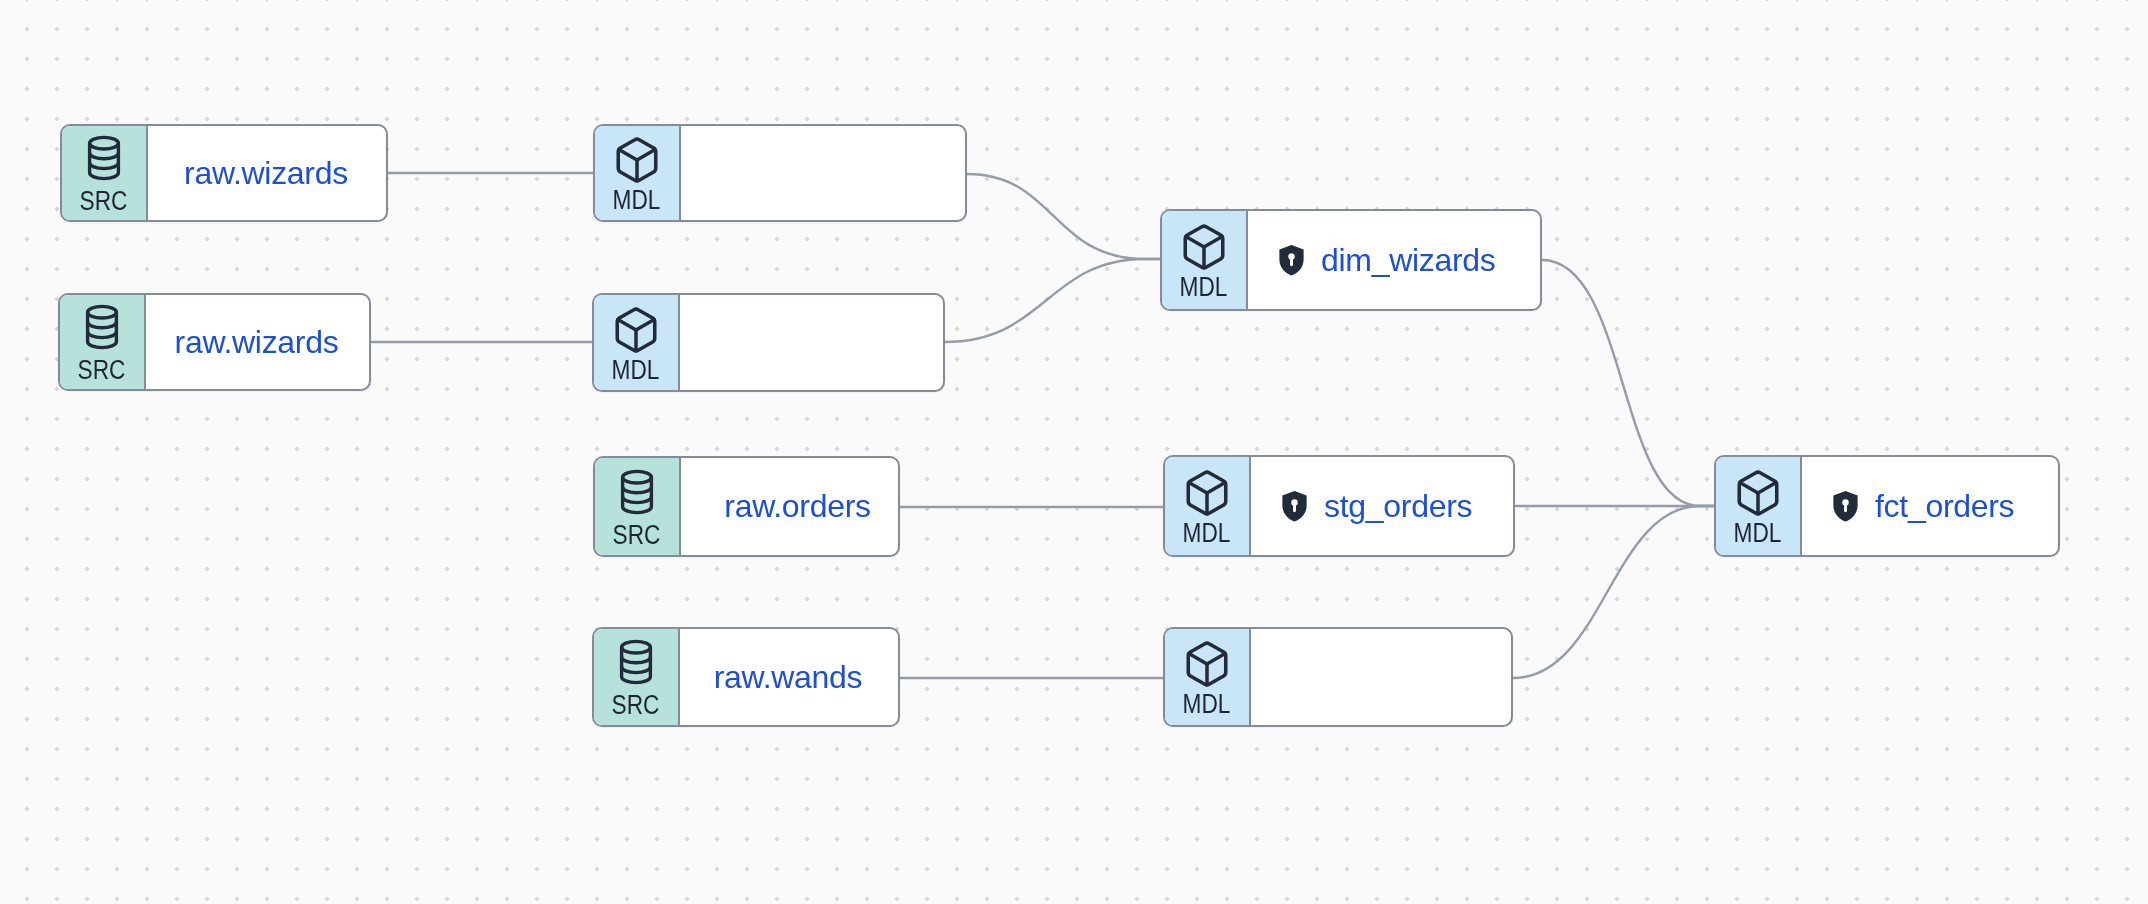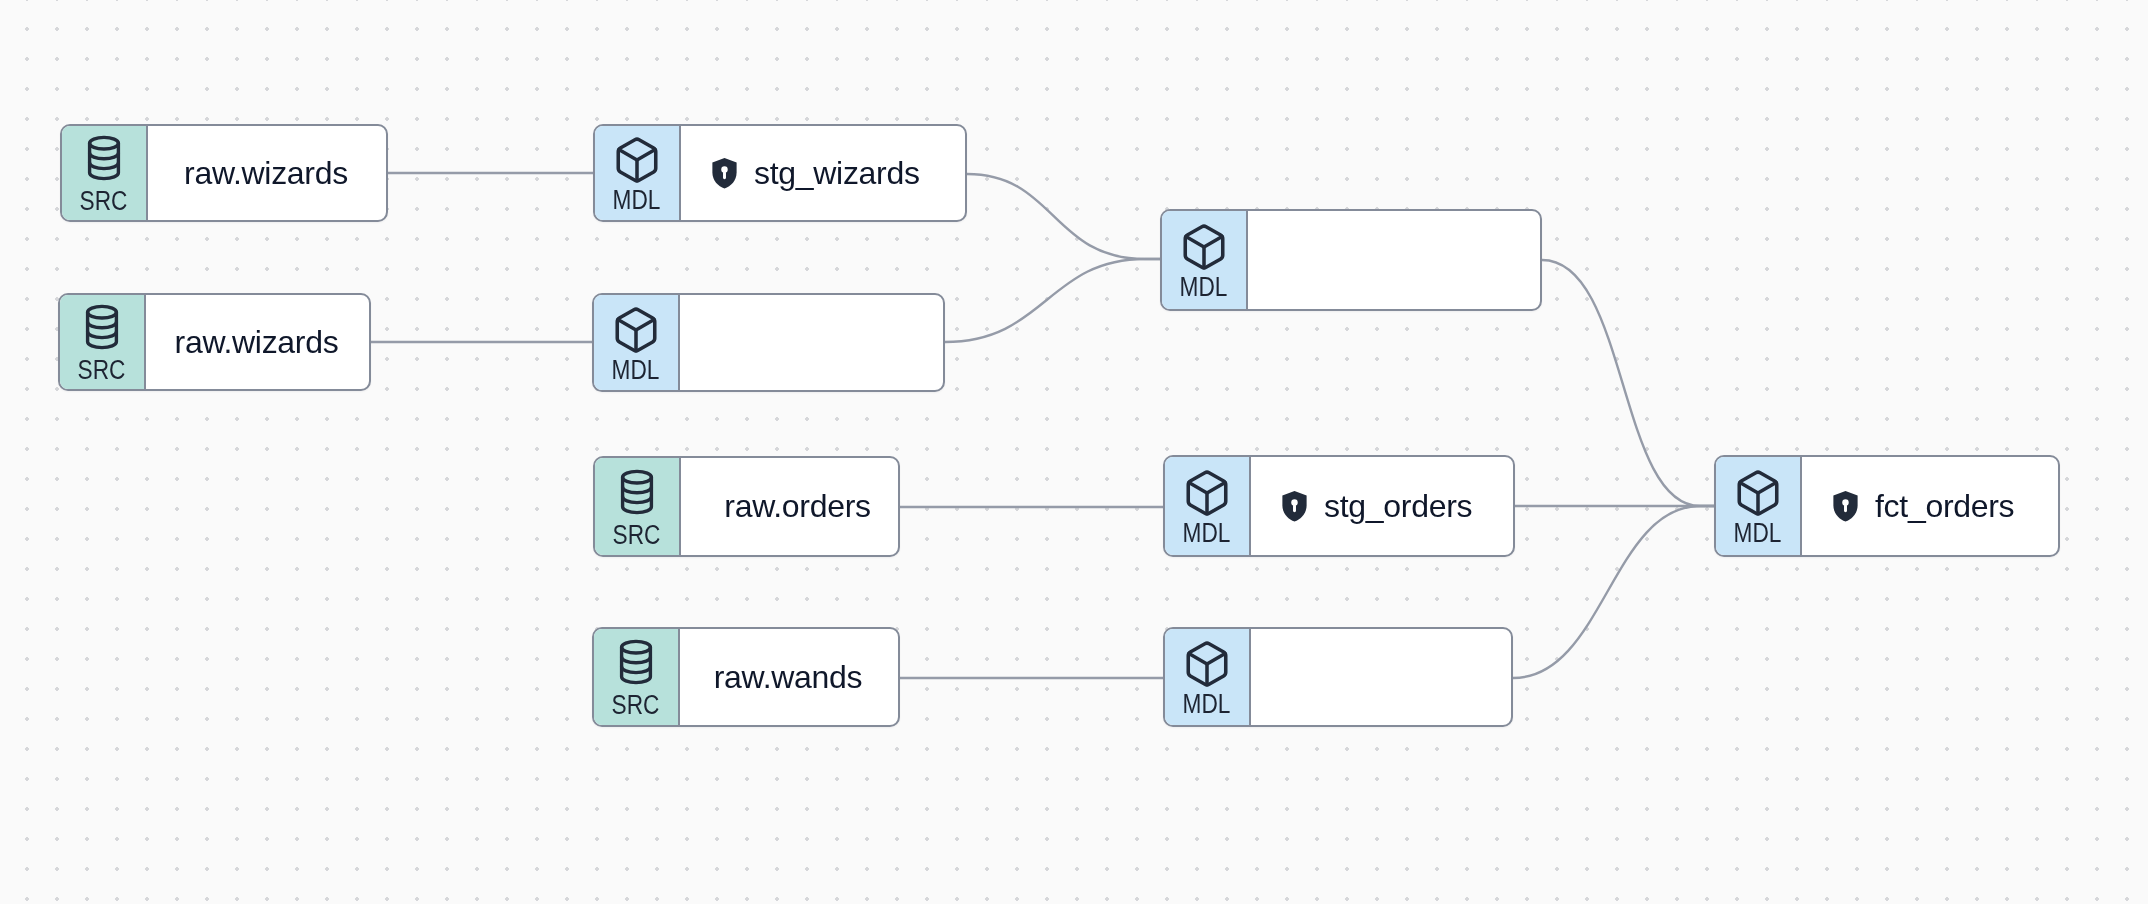--- a/index.html
+++ b/index.html
@@ -66,21 +66,21 @@
     align-items: center;
     justify-content: flex-start;
     flex: 1 1 auto;
     padding: 0 28px 0 27px;
     gap: 13px;
     min-width: 0;
   }
   .shield { display: flex; }
   .node-name {
     font-size: 32px;
-    color: #0f172a;
+    color: #1d4ed8;
     letter-spacing: -0.3px;
     white-space: nowrap;
   }
 </style>
 </head>
 <body>
 
 <div id="canvas">
   <svg id="edge-layer" xmlns="http://www.w3.org/2000/svg" viewBox="0 0 2148 904">
       <path d="M 388 173 L 593 173"></path>
@@ -166,87 +166,87 @@
     <div class="badge" style="background: rgb(201, 229, 248);">
       <span class="icon">
             <svg width="50" height="50" viewBox="0 0 24 24" fill="none" stroke="#222b3a" stroke-width="1.7" stroke-linecap="round" stroke-linejoin="round">
        <path d="M21 8a2 2 0 0 0-1-1.73l-7-4a2 2 0 0 0-2 0l-7 4A2 2 0 0 0 3 8v8a2 2 0 0 0 1 1.73l7 4a2 2 0 0 0 2 0l7-4A2 2 0 0 0 21 16Z"></path>
        <path d="m3.3 7 8.7 5 8.7-5"></path>
        <path d="M12 22V12"></path>
      </svg>
           </span>
       <span class="badge-label">MDL</span>
     </div>
+  </div>
+      <div class="node" style="left: 592px; top: 293px; width: 353px; height: 99px;">
+    <div class="badge" style="background: rgb(201, 229, 248);">
+      <span class="icon">
+            <svg width="50" height="50" viewBox="0 0 24 24" fill="none" stroke="#222b3a" stroke-width="1.7" stroke-linecap="round" stroke-linejoin="round">
+       <path d="M21 8a2 2 0 0 0-1-1.73l-7-4a2 2 0 0 0-2 0l-7 4A2 2 0 0 0 3 8v8a2 2 0 0 0 1 1.73l7 4a2 2 0 0 0 2 0l7-4A2 2 0 0 0 21 16Z"></path>
+       <path d="m3.3 7 8.7 5 8.7-5"></path>
+       <path d="M12 22V12"></path>
+     </svg>
+          </span>
+      <span class="badge-label">MDL</span>
+    </div>
+  </div>
+      <div class="node" style="left: 1163px; top: 455px; width: 352px; height: 102px;">
+    <div class="badge" style="background: rgb(201, 229, 248);">
+      <span class="icon">
+            <svg width="50" height="50" viewBox="0 0 24 24" fill="none" stroke="#222b3a" stroke-width="1.7" stroke-linecap="round" stroke-linejoin="round">
+       <path d="M21 8a2 2 0 0 0-1-1.73l-7-4a2 2 0 0 0-2 0l-7 4A2 2 0 0 0 3 8v8a2 2 0 0 0 1 1.73l7 4a2 2 0 0 0 2 0l7-4A2 2 0 0 0 21 16Z"></path>
+       <path d="m3.3 7 8.7 5 8.7-5"></path>
+       <path d="M12 22V12"></path>
+     </svg>
+          </span>
+      <span class="badge-label">MDL</span>
+    </div>
     <div class="node-body">
       <span class="shield">
             <svg width="33" height="35" viewBox="0 0 24 26" fill="#222b3a">
        <path d="M12 1.5 L21 4.8 V 12 c0 6.2-4.2 10.4-9 12.2 C7.2 22.4 3 18.2 3 12 V 4.8 Z"></path>
        <circle cx="12" cy="10" r="2.4" fill="#ffffff"></circle>
        <rect x="10.9" y="11.2" width="2.2" height="6" rx="1.1" fill="#ffffff"></rect>
      </svg>
           </span>
-      <span class="node-name">stg_wizards</span>
-    </div>
-  </div>
-      <div class="node" style="left: 592px; top: 293px; width: 353px; height: 99px;">
-    <div class="badge" style="background: rgb(201, 229, 248);">
-      <span class="icon">
-            <svg width="50" height="50" viewBox="0 0 24 24" fill="none" stroke="#222b3a" stroke-width="1.7" stroke-linecap="round" stroke-linejoin="round">
-       <path d="M21 8a2 2 0 0 0-1-1.73l-7-4a2 2 0 0 0-2 0l-7 4A2 2 0 0 0 3 8v8a2 2 0 0 0 1 1.73l7 4a2 2 0 0 0 2 0l7-4A2 2 0 0 0 21 16Z"></path>
-       <path d="m3.3 7 8.7 5 8.7-5"></path>
-       <path d="M12 22V12"></path>
-     </svg>
-          </span>
-      <span class="badge-label">MDL</span>
-    </div>
-  </div>
-      <div class="node" style="left: 1163px; top: 455px; width: 352px; height: 102px;">
+      <span class="node-name">stg_orders</span>
+    </div>
+  </div>
+      <div class="node" style="left: 1163px; top: 627px; width: 350px; height: 100px;">
+    <div class="badge" style="background: rgb(201, 229, 248);">
+      <span class="icon">
+            <svg width="50" height="50" viewBox="0 0 24 24" fill="none" stroke="#222b3a" stroke-width="1.7" stroke-linecap="round" stroke-linejoin="round">
+       <path d="M21 8a2 2 0 0 0-1-1.73l-7-4a2 2 0 0 0-2 0l-7 4A2 2 0 0 0 3 8v8a2 2 0 0 0 1 1.73l7 4a2 2 0 0 0 2 0l7-4A2 2 0 0 0 21 16Z"></path>
+       <path d="m3.3 7 8.7 5 8.7-5"></path>
+       <path d="M12 22V12"></path>
+     </svg>
+          </span>
+      <span class="badge-label">MDL</span>
+    </div>
+  </div>
+      <div class="node" style="left: 1160px; top: 209px; width: 382px; height: 102px;">
     <div class="badge" style="background: rgb(201, 229, 248);">
       <span class="icon">
             <svg width="50" height="50" viewBox="0 0 24 24" fill="none" stroke="#222b3a" stroke-width="1.7" stroke-linecap="round" stroke-linejoin="round">
        <path d="M21 8a2 2 0 0 0-1-1.73l-7-4a2 2 0 0 0-2 0l-7 4A2 2 0 0 0 3 8v8a2 2 0 0 0 1 1.73l7 4a2 2 0 0 0 2 0l7-4A2 2 0 0 0 21 16Z"></path>
        <path d="m3.3 7 8.7 5 8.7-5"></path>
        <path d="M12 22V12"></path>
      </svg>
           </span>
       <span class="badge-label">MDL</span>
     </div>
     <div class="node-body">
       <span class="shield">
             <svg width="33" height="35" viewBox="0 0 24 26" fill="#222b3a">
        <path d="M12 1.5 L21 4.8 V 12 c0 6.2-4.2 10.4-9 12.2 C7.2 22.4 3 18.2 3 12 V 4.8 Z"></path>
        <circle cx="12" cy="10" r="2.4" fill="#ffffff"></circle>
        <rect x="10.9" y="11.2" width="2.2" height="6" rx="1.1" fill="#ffffff"></rect>
      </svg>
           </span>
-      <span class="node-name">stg_orders</span>
-    </div>
-  </div>
-      <div class="node" style="left: 1163px; top: 627px; width: 350px; height: 100px;">
-    <div class="badge" style="background: rgb(201, 229, 248);">
-      <span class="icon">
-            <svg width="50" height="50" viewBox="0 0 24 24" fill="none" stroke="#222b3a" stroke-width="1.7" stroke-linecap="round" stroke-linejoin="round">
-       <path d="M21 8a2 2 0 0 0-1-1.73l-7-4a2 2 0 0 0-2 0l-7 4A2 2 0 0 0 3 8v8a2 2 0 0 0 1 1.73l7 4a2 2 0 0 0 2 0l7-4A2 2 0 0 0 21 16Z"></path>
-       <path d="m3.3 7 8.7 5 8.7-5"></path>
-       <path d="M12 22V12"></path>
-     </svg>
-          </span>
-      <span class="badge-label">MDL</span>
-    </div>
-  </div>
-      <div class="node" style="left: 1160px; top: 209px; width: 382px; height: 102px;">
-    <div class="badge" style="background: rgb(201, 229, 248);">
-      <span class="icon">
-            <svg width="50" height="50" viewBox="0 0 24 24" fill="none" stroke="#222b3a" stroke-width="1.7" stroke-linecap="round" stroke-linejoin="round">
-       <path d="M21 8a2 2 0 0 0-1-1.73l-7-4a2 2 0 0 0-2 0l-7 4A2 2 0 0 0 3 8v8a2 2 0 0 0 1 1.73l7 4a2 2 0 0 0 2 0l7-4A2 2 0 0 0 21 16Z"></path>
-       <path d="m3.3 7 8.7 5 8.7-5"></path>
-       <path d="M12 22V12"></path>
-     </svg>
-          </span>
-      <span class="badge-label">MDL</span>
+      <span class="node-name">dim_wizards</span>
     </div>
   </div>
       <div class="node" style="left: 1714px; top: 455px; width: 346px; height: 102px;">
     <div class="badge" style="background: rgb(201, 229, 248);">
       <span class="icon">
             <svg width="50" height="50" viewBox="0 0 24 24" fill="none" stroke="#222b3a" stroke-width="1.7" stroke-linecap="round" stroke-linejoin="round">
        <path d="M21 8a2 2 0 0 0-1-1.73l-7-4a2 2 0 0 0-2 0l-7 4A2 2 0 0 0 3 8v8a2 2 0 0 0 1 1.73l7 4a2 2 0 0 0 2 0l7-4A2 2 0 0 0 21 16Z"></path>
        <path d="m3.3 7 8.7 5 8.7-5"></path>
        <path d="M12 22V12"></path>
      </svg>

